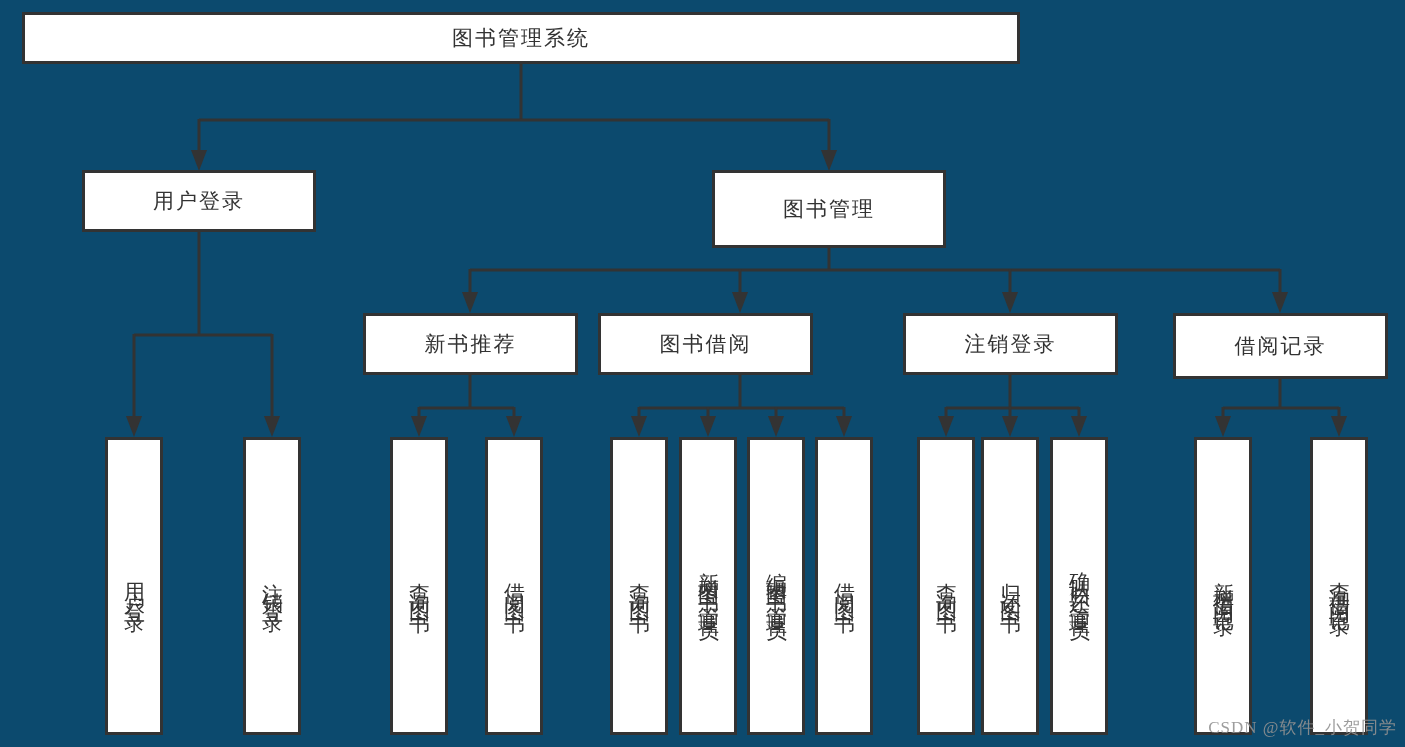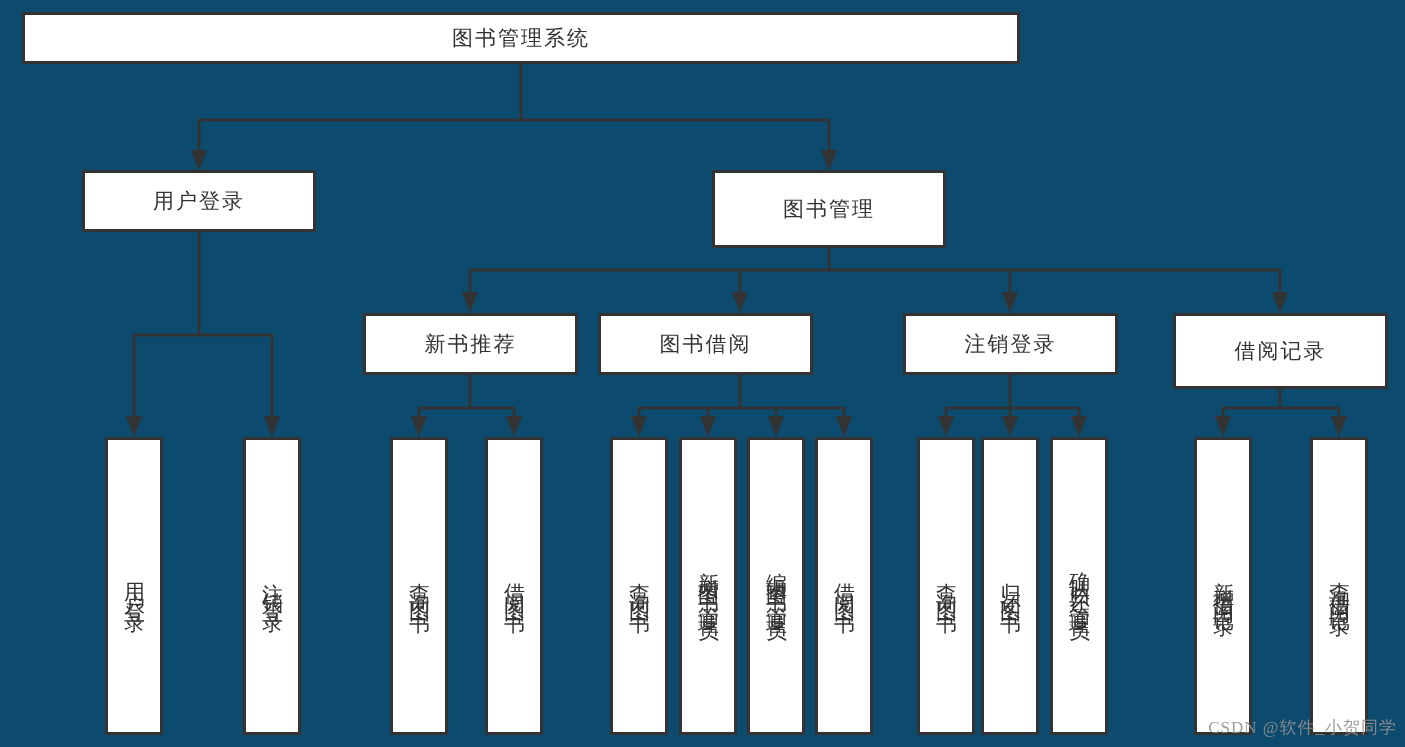--- a/index.html
+++ b/index.html
@@ -151,21 +151,21 @@
 
   <div class="node hbox" style="left:363px; top:313px; width:215px; height:62px;">
     <span>新书推荐</span>
   </div>
   <div class="node hbox" style="left:598px; top:313px; width:215px; height:62px;">
     <span>图书借阅</span>
   </div>
   <div class="node hbox" style="left:903px; top:313px; width:215px; height:62px;">
     <span>注销登录</span>
   </div>
-  <div class="node hbox" style="left:1173px; top:313px; width:215px; height:76px;">
+  <div class="node hbox" style="left:1173px; top:313px; width:215px; height:66px;">
     <span>借阅记录</span>
   </div>
 
   <div class="node vbox" style="left:105px;">
     <span class="vtext">用户登录</span>
   </div>
   <div class="node vbox" style="left:243px;">
     <span class="vtext">注销登录</span>
   </div>
 

